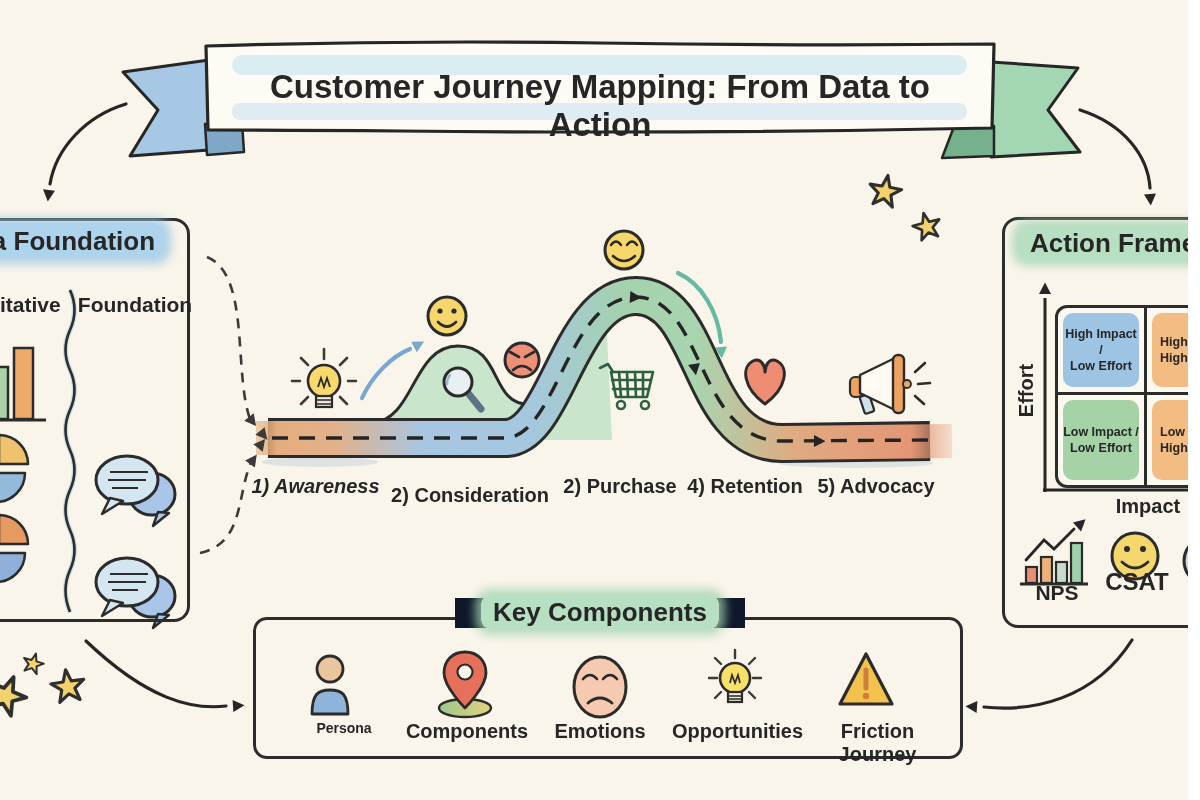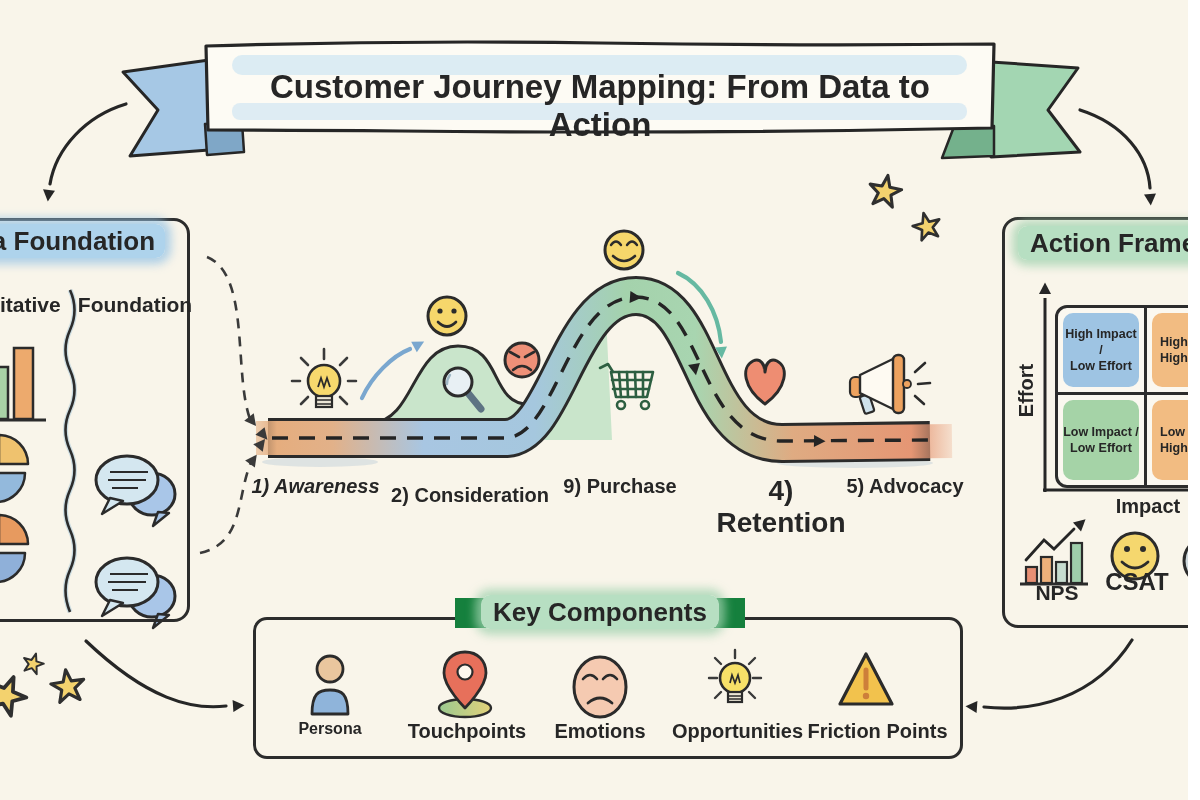--- a/index.html
+++ b/index.html
@@ -12,21 +12,21 @@
   .hl-green{background:#b7dfc2;box-shadow:0 0 10px 6px rgba(160,210,175,.75);border-radius:9px;padding:2px 12px;}
   .matrix{position:absolute;left:1055px;top:305px;width:245px;height:177px;border:3px solid #2c2c2c;
           border-radius:12px;overflow:hidden;display:grid;grid-template-columns:89px 1fr;
           grid-template-rows:87px 1fr;z-index:3;background:#fbf8f0;}
   .q{position:relative;}
   .q.br{border-right:3px solid #2c2c2c;}
   .q.bb{border-bottom:3px solid #2c2c2c;}
   .qwash{position:absolute;inset:5px;border-radius:10px;display:flex;flex-direction:column;
          align-items:center;justify-content:center;font-size:12.5px;font-weight:bold;
          text-align:center;line-height:1.3;}
-  .keytitle{position:absolute;z-index:4;background:#15803d;}
+  .keytitle{position:absolute;z-index:4;background:#0f172a;}
 </style>
 </head>
 <body>
 
 <div id="stage">
 
 <svg class="canvas" width="1200" height="800" viewBox="0 0 1200 800">
   <defs>
     <linearGradient id="roadGrad" gradientUnits="userSpaceOnUse" x1="256" y1="0" x2="953" y2="0">
       <stop offset="0" stop-color="#e5ad7e" stop-opacity="0.55"></stop>
@@ -249,23 +249,23 @@
 <div class="lbl" style="left:215px;top:68px;width:770px;font-size:33px;">Customer Journey Mapping: From Data to Action</div>
 
 <div class="lbl" style="left:-75px;top:227px;width:255px;font-size:26px;">
   <span class="hl-blue">Data Foundation</span>
 </div>
 <div class="lbl" style="left:-67px;top:293px;width:134px;font-size:21px;">Quantitative</div>
 <div class="lbl" style="left:72px;top:293px;width:126px;font-size:21px;">Foundation</div>
 
 <div class="lbl" style="left:248px;top:475px;width:135px;font-size:20px;font-style:italic;">1) Awareness</div>
 <div class="lbl" style="left:390px;top:475px;width:160px;font-size:20px;margin-top:9px;">2) Consideration</div>
-<div class="lbl" style="left:555px;top:475px;width:130px;font-size:20px;">9) Purchase</div>
-<div class="lbl" style="left:716px;top:475px;width:130px;font-size:28px;">4) Retention</div>
-<div class="lbl" style="left:840px;top:475px;width:130px;font-size:20px;">5) Advocacy</div>
+<div class="lbl" style="left:555px;top:475px;width:130px;font-size:20px;">2) Purchase</div>
+<div class="lbl" style="left:680px;top:475px;width:130px;font-size:20px;">4) Retention</div>
+<div class="lbl" style="left:811px;top:475px;width:130px;font-size:20px;">5) Advocacy</div>
 
 <div class="lbl" style="left:1018px;top:229px;width:260px;text-align:left;font-size:26px;">
   <span class="hl-green">Action Framework</span>
 </div>
 <div class="matrix">
   <div class="q br bb">
     <div class="qwash" style="background: rgb(158, 196, 227);">
       <span>High Impact /</span>
       <span>Low Effort</span>
     </div>
@@ -290,19 +290,19 @@
   </div>
 </div>
 <div class="lbl" style="left:976px;top:379px;width:100px;font-size:20px;transform:rotate(-90deg);">Effort</div>
 <div class="lbl" style="left:1093px;top:495px;width:110px;font-size:20px;">Impact</div>
 <div class="lbl" style="left:1015px;top:581px;width:84px;font-size:21px;">NPS</div>
 <div class="lbl" style="left:1093px;top:568px;width:88px;font-size:24px;text-align:center;">CSAT</div>
 
 <div class="lbl keytitle" style="left:455px;top:598px;width:290px;font-size:26px;">
   <span class="hl-green">Key Components</span>
 </div>
-<div class="lbl" style="left:270px;top:720px;width:120px;font-size:16px;">Persona</div>
-<div class="lbl" style="left:397px;top:720px;width:140px;font-size:20px;">Touchpoints</div>
+<div class="lbl" style="left:284px;top:720px;width:120px;font-size:14px;">Persona</div>
+<div class="lbl" style="left:397px;top:720px;width:140px;font-size:20px;">Components</div>
 <div class="lbl" style="left:540px;top:720px;width:120px;font-size:20px;">Emotions</div>
 <div class="lbl" style="left:665px;top:720px;width:145px;font-size:20px;">Opportunities</div>
-<div class="lbl" style="left:800px;top:720px;width:155px;font-size:20px;">Friction Points</div>
+<div class="lbl" style="left:800px;top:720px;width:155px;font-size:20px;">Friction Journey</div>
 
 </div>
 
 </body></html>

